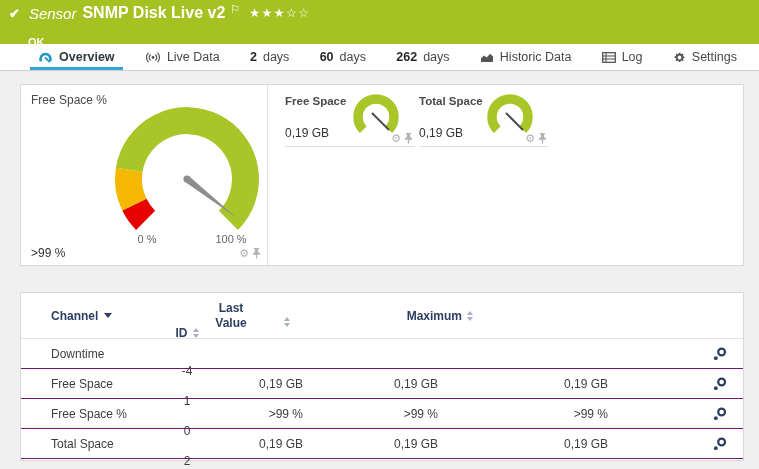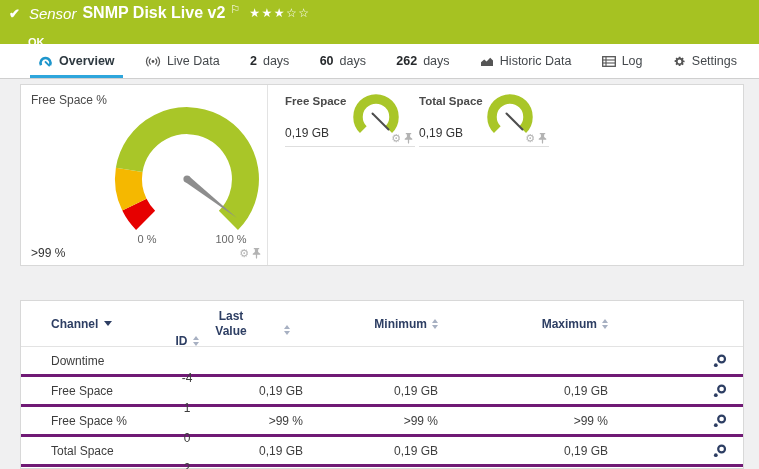--- a/index.html
+++ b/index.html
@@ -17,39 +17,39 @@
   }
   .hdr-line { position:absolute; left:9px; top:4px; display:flex; align-items:flex-start; }
   .hdr-check { font-size:13px; font-weight:bold; margin-top:2px; }
   .hdr-kind  { font-style:italic; font-size:15px; margin-left:9px; margin-top:1px;text-align:center; }
   .hdr-title { font-size:16px; font-weight:bold; margin-left:6px; }
   .hdr-flag  { font-size:11px; margin-left:5px; margin-top:-1px; }
   .hdr-stars { font-size:12px; letter-spacing:1.5px; margin-left:9px; margin-top:2px; cursor:pointer; }
   .hdr-ok { position:absolute; left:28px; top:36px; font-size:11px; font-weight:bold; }
   
   .tabbar {
-    position:absolute; left:0; top:44px; width:759px; height:35px;
+    position:absolute; left:0; top:44px; width:759px; height:27px;
     background:#fff; border-bottom:1px solid #cfcfcf;
     display:flex; justify-content:space-between; align-items:stretch;
     padding:0 12px 0 28px;
   }
   .tab {
     position:relative; display:flex; align-items:center; gap:6px;
     padding:0 10px; font-size:12.5px; color:#44484c; cursor:pointer; white-space:nowrap;
   }
   .tab .num { font-weight:bold; color:#26292c; }
   .tab.active { font-weight:bold; color:#2e3940; }
   .tab.active::after {
     content:""; position:absolute; left:2px; right:2px; bottom:0; height:3px; background:#2ea6dc;
   }
   .tab svg { flex:0 0 auto; }
   
   .panel { position:absolute; background:#fff; border:1px solid #d8d8d8; }
   #overview-panel { left:20px; top:84px; width:724px; height:182px; }
-  #table-panel    { left:20px; top:300px; width:724px; height:169px; }
+  #table-panel    { left:20px; top:292px; width:724px; height:169px; }
   
   .gauge-sub {
     position:absolute; left:0; top:0; width:247px; height:100%;
     border-right:1px solid #e3e3e3;
   }
   .gauge-title { position:absolute; left:10px; top:8px; font-size:12px; color:#4a4a4a; }
   .gauge-svg { position:absolute; left:56px; top:2px; }
   .scale-min { position:absolute; left:110px; bottom:20px; width:32px; text-align:center; font-size:11px; color:#666; }
   .scale-max { position:absolute; left:188px; bottom:20px; width:44px; text-align:center; font-size:11px; color:#666;margin-top:36px; }
   .gauge-current { position:absolute; left:10px; bottom:5px; font-size:12px; color:#333; }
@@ -65,21 +65,21 @@
   .mini-value { position:absolute; left:0; bottom:6px; font-size:12px; color:#333; }
   .mini-svg { position:absolute; right:12px; top:2px; }
   .mini .tools { right:2px; bottom:2px; }
   
   .t-header {
     display:flex; align-items:center; height:46px; padding:0 28px 0 30px;
     color:#2d3e63; font-size:12px; font-weight:bold; border-bottom:1px solid #e3e3e3;
   }
   .t-row {
     display:flex; align-items:center; height:30px; padding:0 12px 0 30px;
-    font-size:12px; color:#3d3d3d; border-bottom:3px solid #701a75;
+    font-size:12px; color:#3d3d3d; border-bottom:1px solid #701a75;
   }
   .cell { display:flex; align-items:center; }
   .c-channel { width:112px; justify-content:flex-start; }
   .c-id      { width:48px;  justify-content:center;margin-top:35px; }
   .c-last    { width:92px;  justify-content:flex-end; }
   .t-header .c-last { justify-content:flex-start;gap:28px; }
   .c-min     { width:135px; justify-content:flex-end; }
   .c-max     { width:170px; justify-content:flex-end; }
   .c-tools   { flex:1; justify-content:flex-end; padding-right:4px; }
   .hdr-last-label { display:inline-block; width:40px; text-align:center; line-height:1.25; }
@@ -232,27 +232,20 @@
           <i class="down"></i>
         </span>
     </div>
     <div class="cell c-last">
       <span class="hdr-last-label">Last Value</span>
       <span class="sort" style="align-self:flex-end;margin-bottom:4px;">
           <i class="up"></i>
           <i class="down"></i>
         </span>
     </div>
-    <div class="cell c-min">
-      <span>Minimum</span>
-      <span class="sort">
-          <i class="up"></i>
-          <i class="down"></i>
-        </span>
-    </div>
     <div class="cell c-max">
       <span>Maximum</span>
       <span class="sort">
           <i class="up"></i>
           <i class="down"></i>
         </span>
     </div>
     <div class="cell c-tools"></div>
   </div>
 

